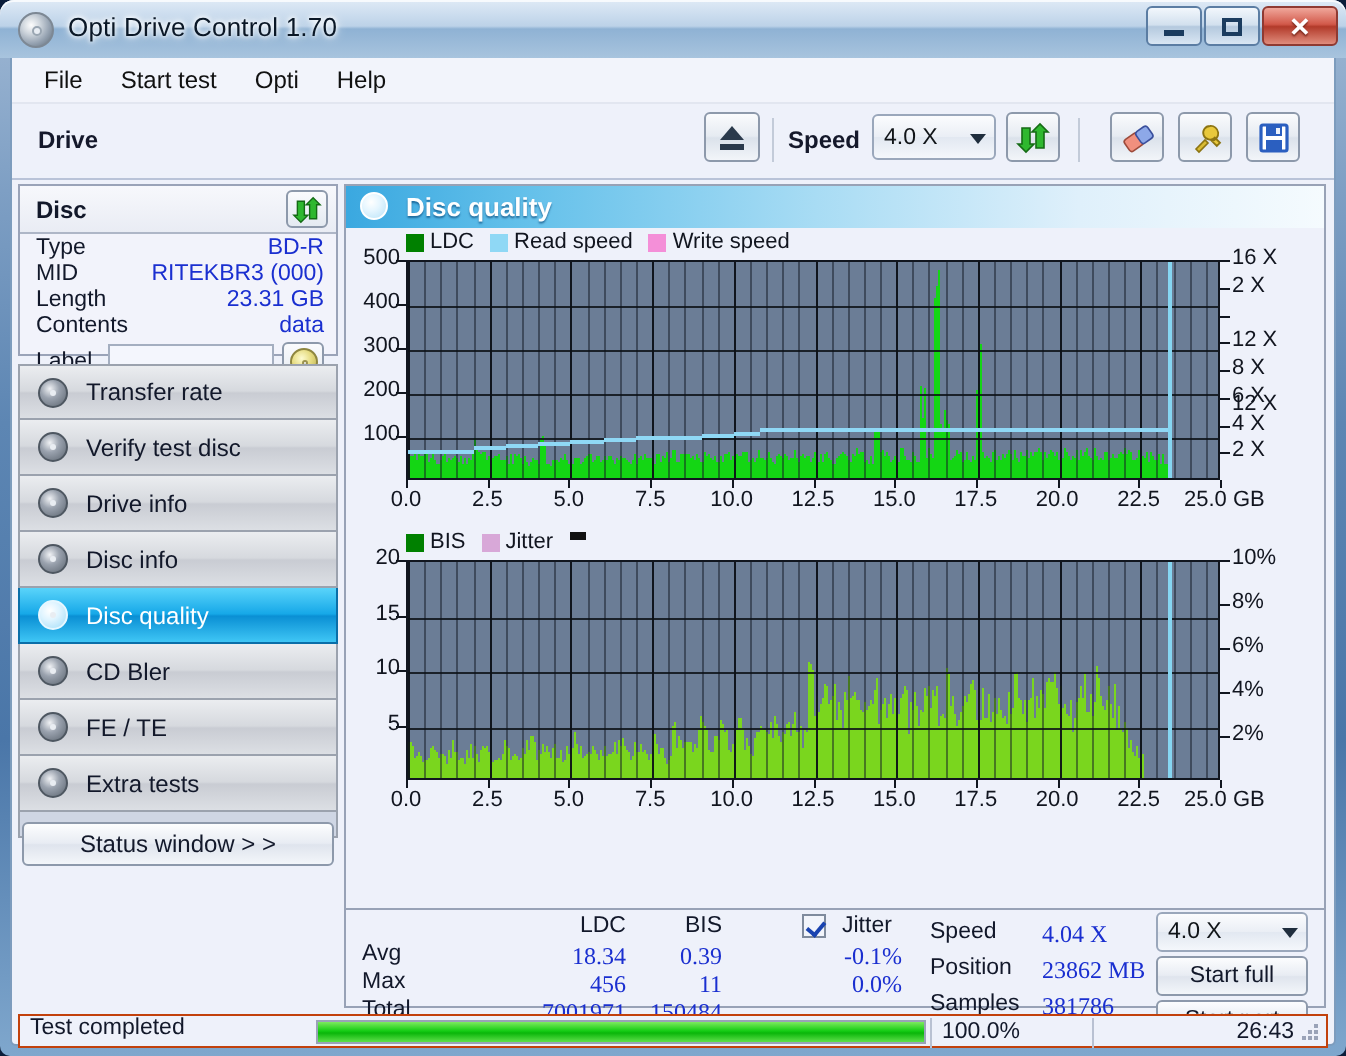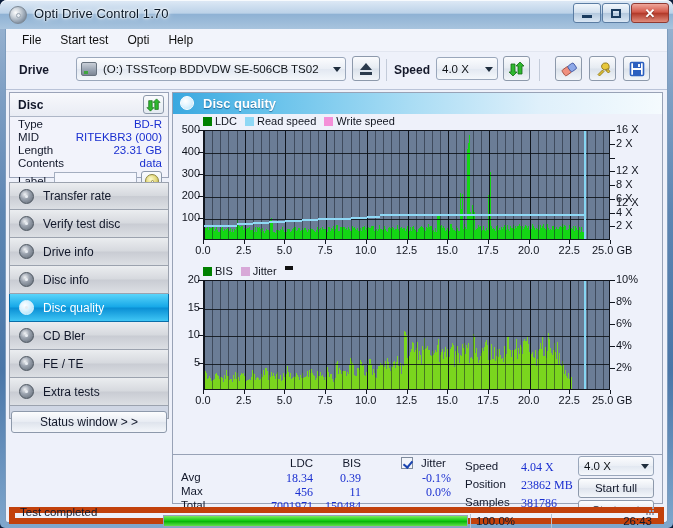--- a/index.html
+++ b/index.html
@@ -288,22 +288,22 @@
   .sbtn-txt{font-size:11.5px;color:#12182a;}
   .speed-combo2{
     position:absolute;width:76px;height:20px;
     background:linear-gradient(180deg,#fbfcfe 0%,#eaeef5 50%,#e2e8f1 51%,#f4f7fb 100%);
     border:1px solid #9aa7bb;border-radius:3px;box-sizing:border-box;display:flex;align-items:center;
   }
 
   
   .statusbar{
     position:absolute;left:3px;top:478px;width:655px;height:17px;
-    background:#eef1fa;border:6px solid #c2410c;box-sizing:border-box;
-    display:flex;align-items:flex-end;
+    background:#eef1fa;border:1px solid #c2410c;box-sizing:border-box;
+    display:flex;align-items:flex-start;
   }
   .sb-txt{font-size:11.5px;color:#12182a;margin-left:5px;white-space:nowrap;}
   .progress-outer{
     position:absolute;left:148px;top:2px;width:305px;height:12px;
     background:#e8ecf4;border:1px solid #9aa3b8;box-sizing:border-box;
   }
   .progress-fill{height:100%;background:linear-gradient(180deg,#7dea5e 0%,#14cc14 45%,#0ab60a 55%,#5fe04a 100%);}
   .sb-cell{position:absolute;top:1px;height:15px;border-left:1px solid #b9c1d2;box-sizing:border-box;}
   .grip{position:absolute;right:3px;bottom:2px;width:9px;height:9px;}
   .grip i{position:absolute;width:2px;height:2px;background:#9aa3b8;}
@@ -334,25 +334,20 @@
 
     <div class="menubar">
       <div class="menu-item">File</div>
       <div class="menu-item">Start test</div>
       <div class="menu-item">Opti</div>
       <div class="menu-item">Help</div>
     </div>
 
     <div class="toolbar">
       <div class="lbl-bold drive-label">Drive</div>
-      <div class="drive-combo">
-        <div class="drive-ico"></div>
-        <div class="drive-txt">(O:)  TSSTcorp BDDVDW SE-506CB TS02</div>
-        <div class="combo-arrow"></div>
-      </div>
       <div class="eject-btn">
         <div class="eject-glyph"></div>
         <div class="eject-bar"></div>
       </div>
       <div class="tb-sep" style="left:380px;"></div>
       <div class="lbl-bold speed-label">Speed</div>
       <div class="speed-combo">
         <div class="speed-txt">4.0 X</div>
         <div class="combo-arrow"></div>
       </div>

